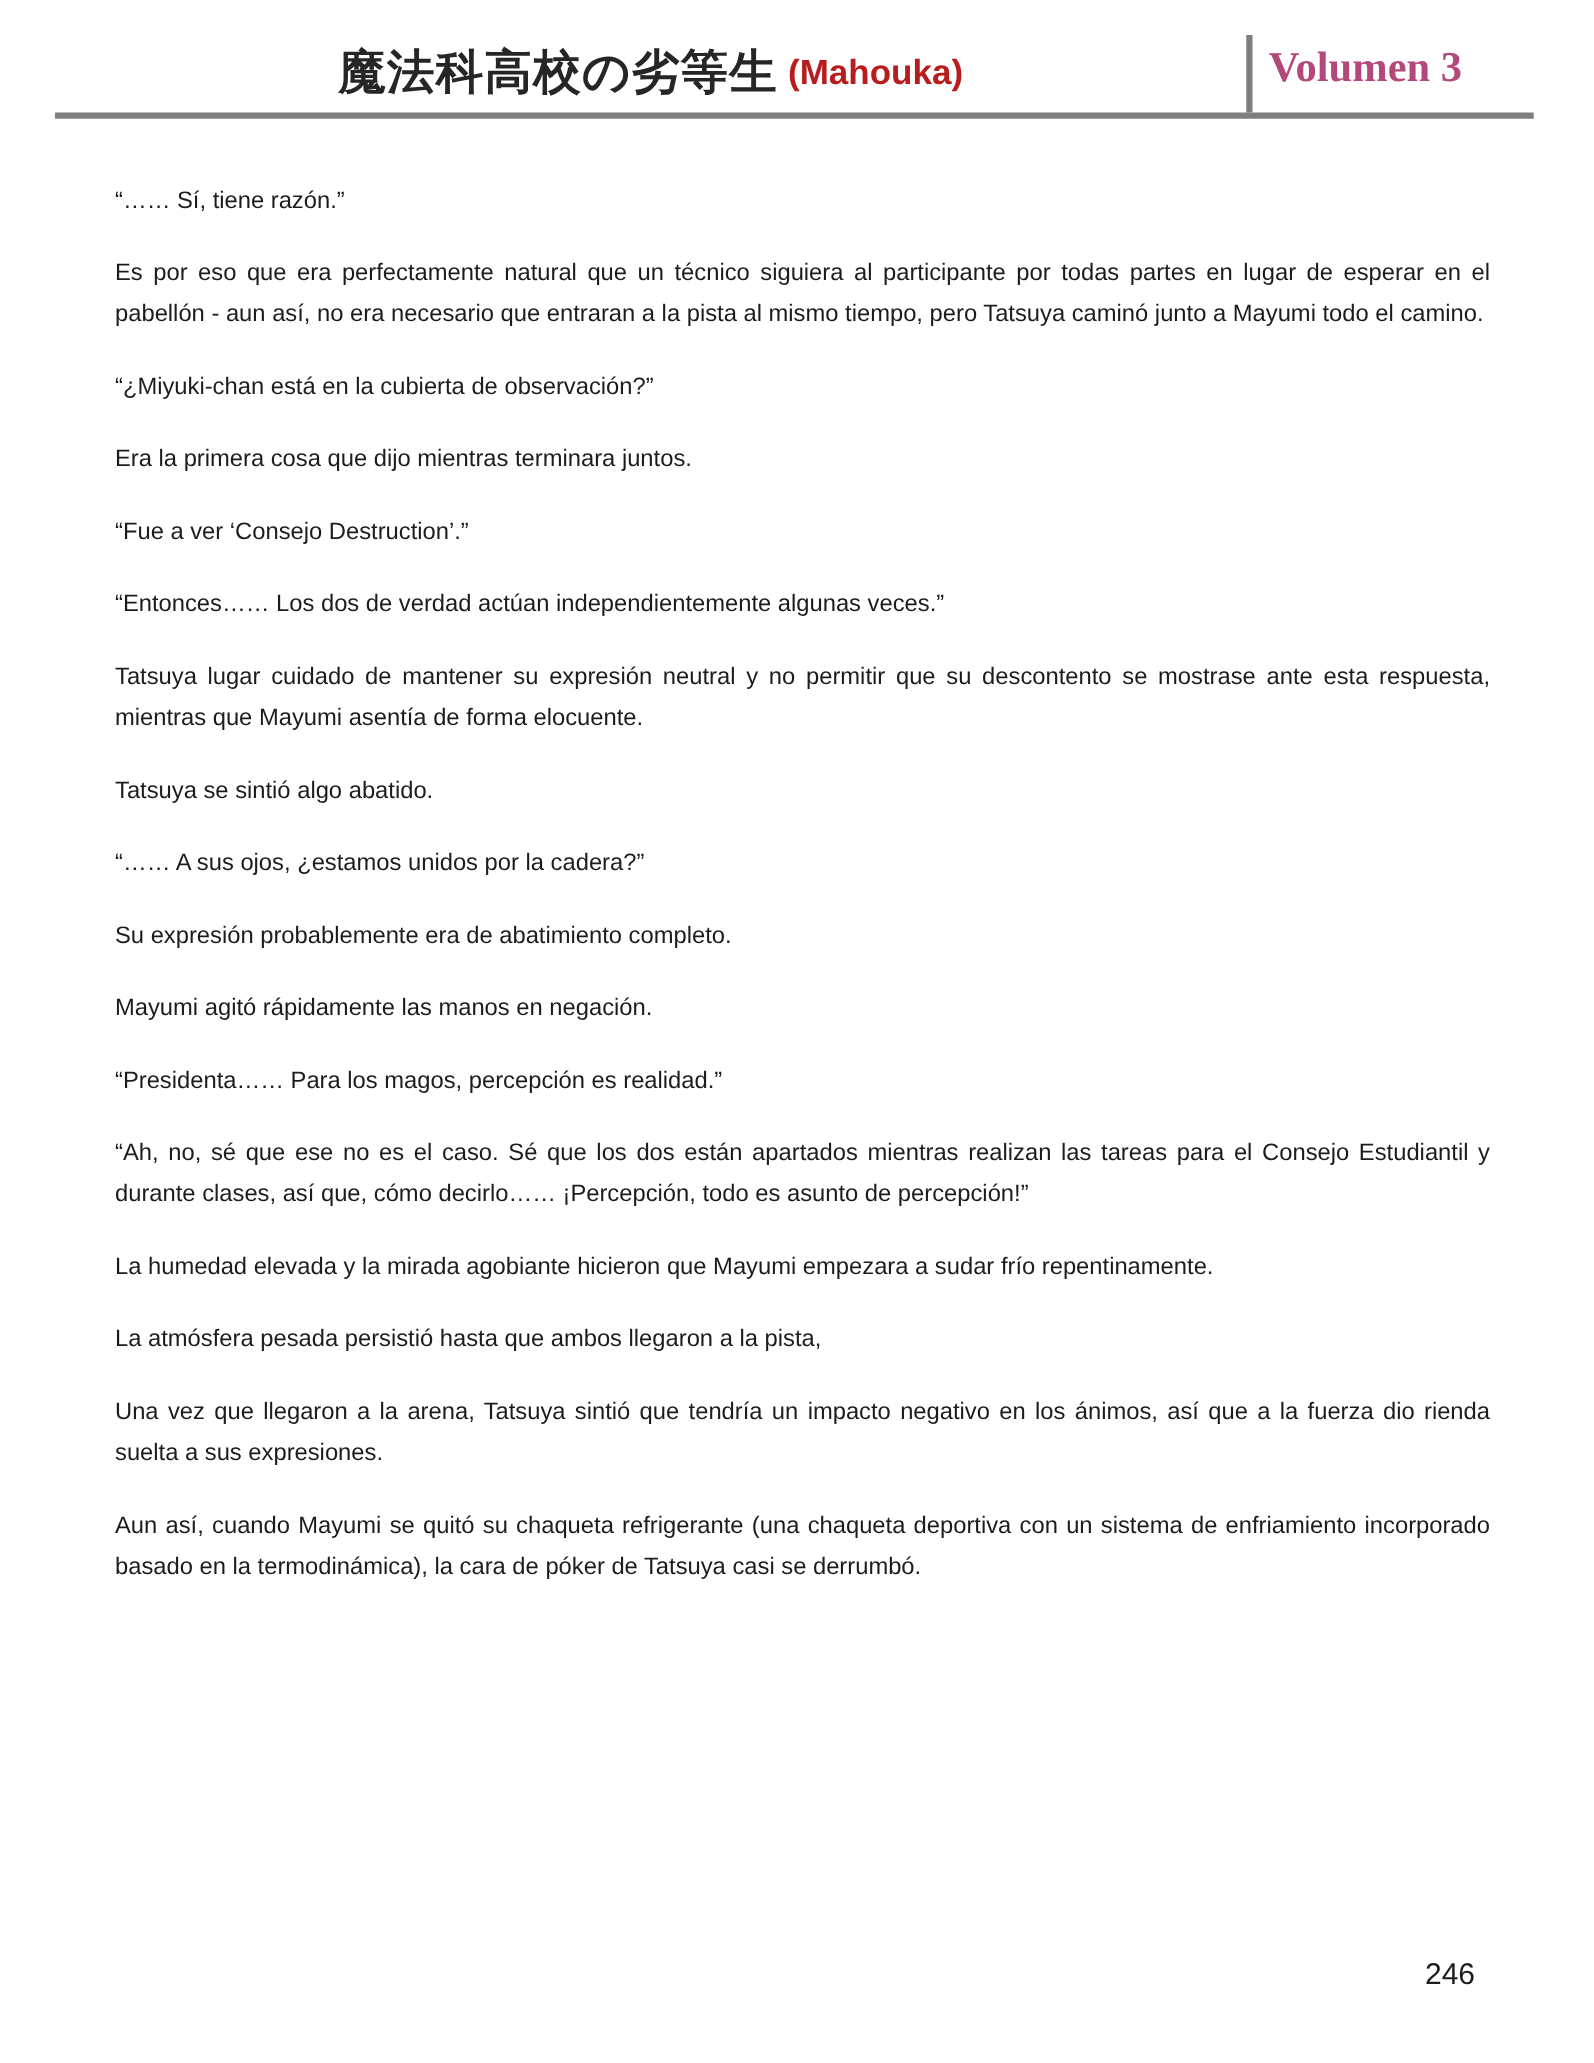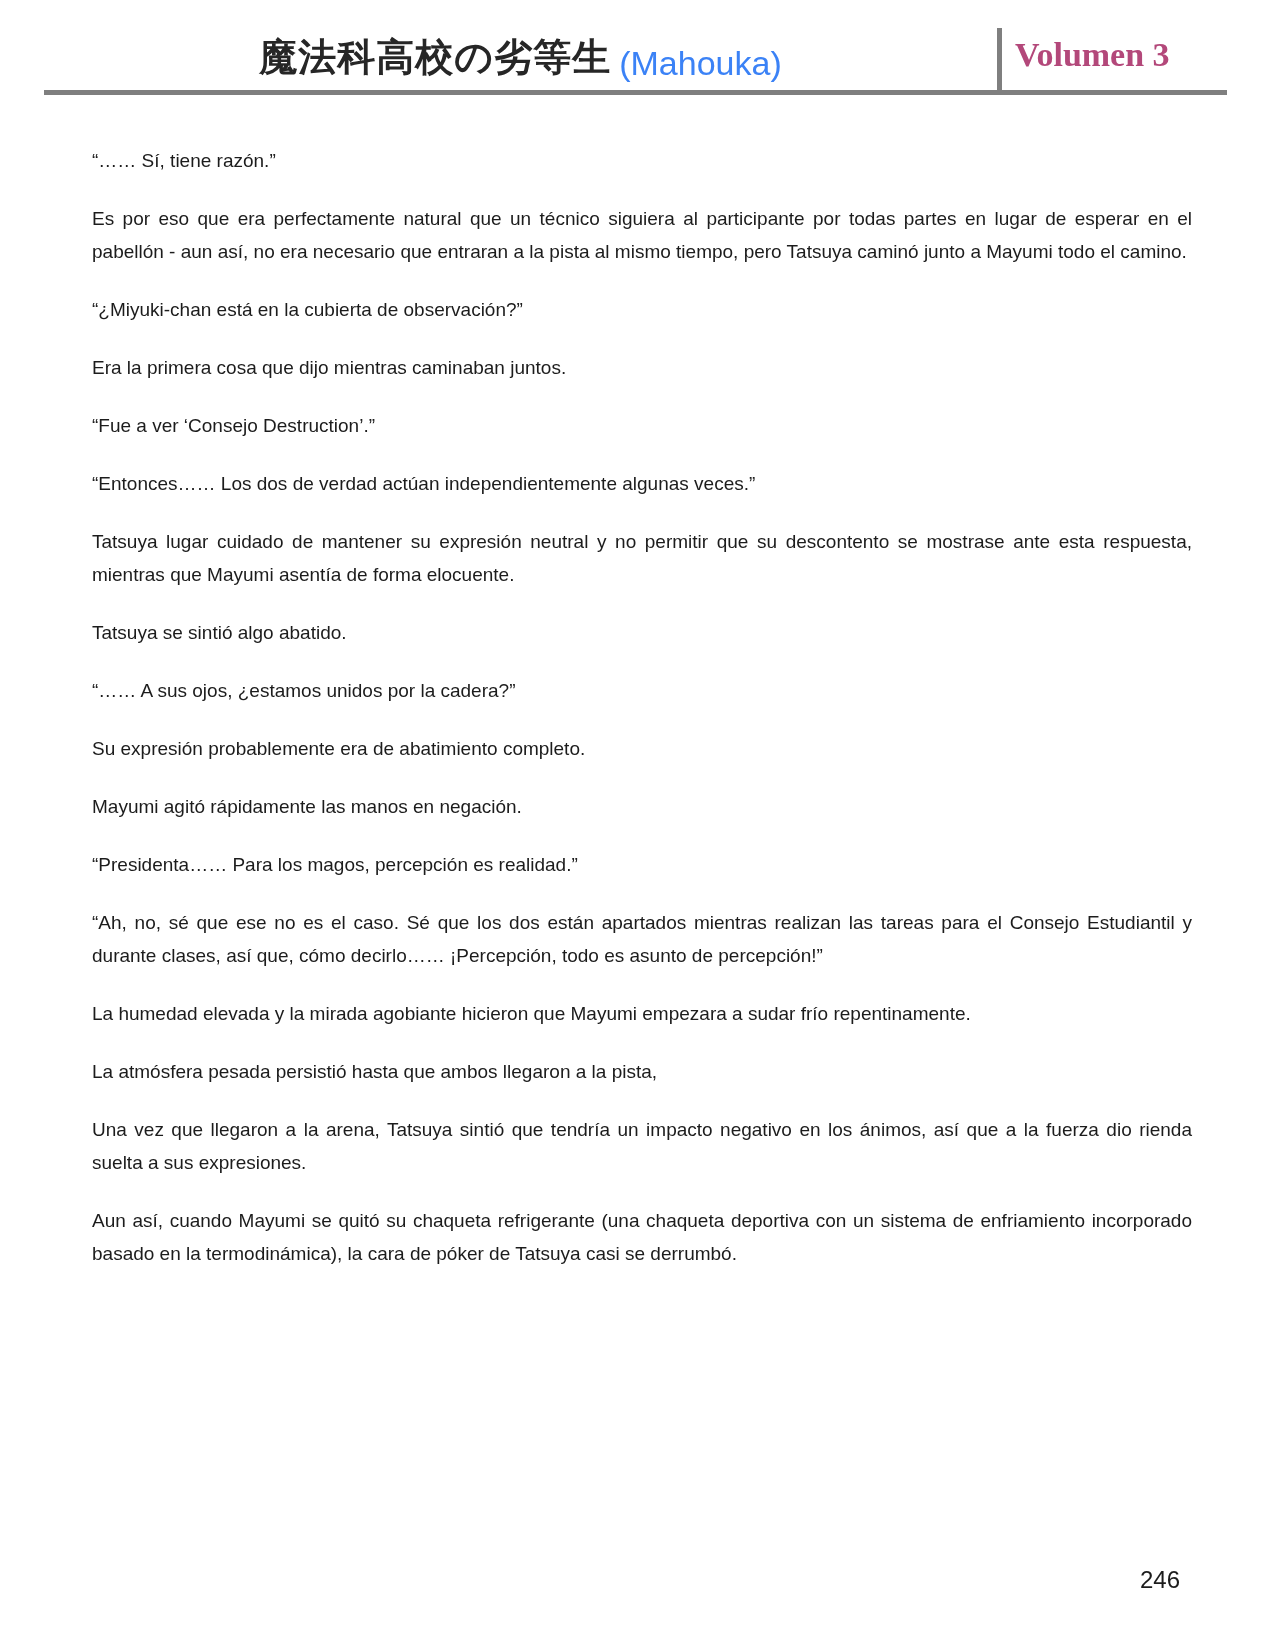--- a/index.html
+++ b/index.html
@@ -24,36 +24,36 @@
     right: 48px;
     height: 90px;
     border-bottom: 5px solid #7f7f7f;
     display: flex;
     align-items: flex-end;
   }
   .header-left {
     width: 953px;
     display: flex;
     justify-content: center;
-    align-items: flex-end;
+    align-items: center;
     padding-bottom: 7px;
     white-space: nowrap;
   }
   .title-jp {
     font-family: "Liberation Serif", "DejaVu Serif", serif;
     font-size: 38px;
     font-weight: 600;
     color: #262626;
     letter-spacing: 1px;
   }
   .title-en {
     font-family: "Liberation Sans", "DejaVu Sans", sans-serif;
-    font-size: 34px;
-    font-weight: normal;
-    color: #3b82f6;
+    font-size: 28px;
+    font-weight: bold;
+    color: #b91c1c;
     margin-left: 8px;
   }
   .header-divider {
     width: 5px;
     height: 62px;
     background: #7f7f7f;
     flex: 0 0 auto;
   }
   .header-right {
     flex: 1;
@@ -104,21 +104,21 @@
     <div class="header-divider"></div>
     <div class="header-right">
       <span class="volume">Volumen 3</span>
     </div>
   </header>
 
   <main class="content">
   <p class="para">“…… Sí, tiene razón.”</p>
       <p class="para">Es por eso que era perfectamente natural que un técnico siguiera al participante por todas partes en lugar de esperar en el pabellón - aun así, no era necesario que entraran a la pista al mismo tiempo, pero Tatsuya caminó junto a Mayumi todo el camino.</p>
       <p class="para">“¿Miyuki-chan está en la cubierta de observación?”</p>
-      <p class="para">Era la primera cosa que dijo mientras caminaban juntos.</p>
+      <p class="para">Era la primera cosa que dijo mientras terminara juntos.</p>
       <p class="para">“Fue a ver ‘Consejo Destruction’.”</p>
       <p class="para">“Entonces…… Los dos de verdad actúan independientemente algunas veces.”</p>
       <p class="para">Tatsuya lugar cuidado de mantener su expresión neutral y no permitir que su descontento se mostrase ante esta respuesta, mientras que Mayumi asentía de forma elocuente.</p>
       <p class="para">Tatsuya se sintió algo abatido.</p>
       <p class="para">“…… A sus ojos, ¿estamos unidos por la cadera?”</p>
       <p class="para">Su expresión probablemente era de abatimiento completo.</p>
       <p class="para">Mayumi agitó rápidamente las manos en negación.</p>
       <p class="para">“Presidenta…… Para los magos, percepción es realidad.”</p>
       <p class="para">“Ah, no, sé que ese no es el caso. Sé que los dos están apartados mientras realizan las tareas para el Consejo Estudiantil y durante clases, así que, cómo decirlo…… ¡Percepción, todo es asunto de percepción!”</p>
       <p class="para">La humedad elevada y la mirada agobiante hicieron que Mayumi empezara a sudar frío repentinamente.</p>

